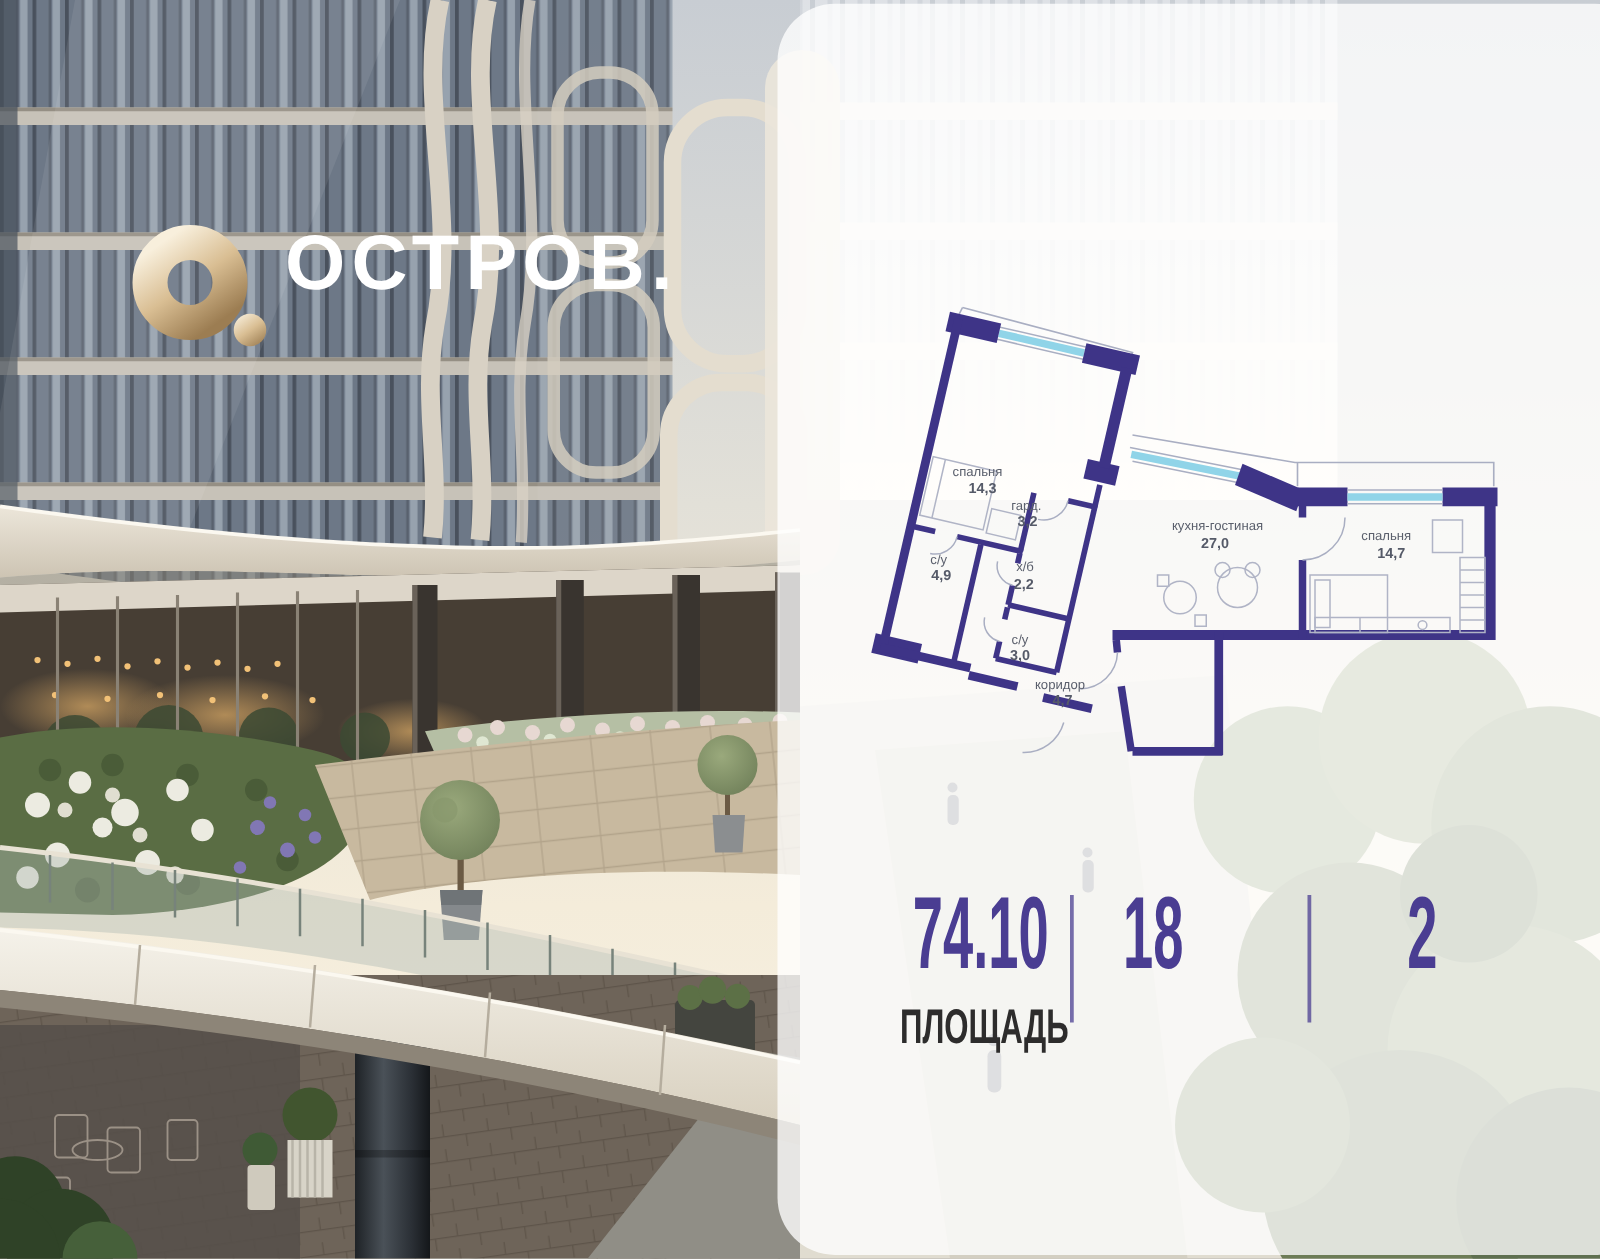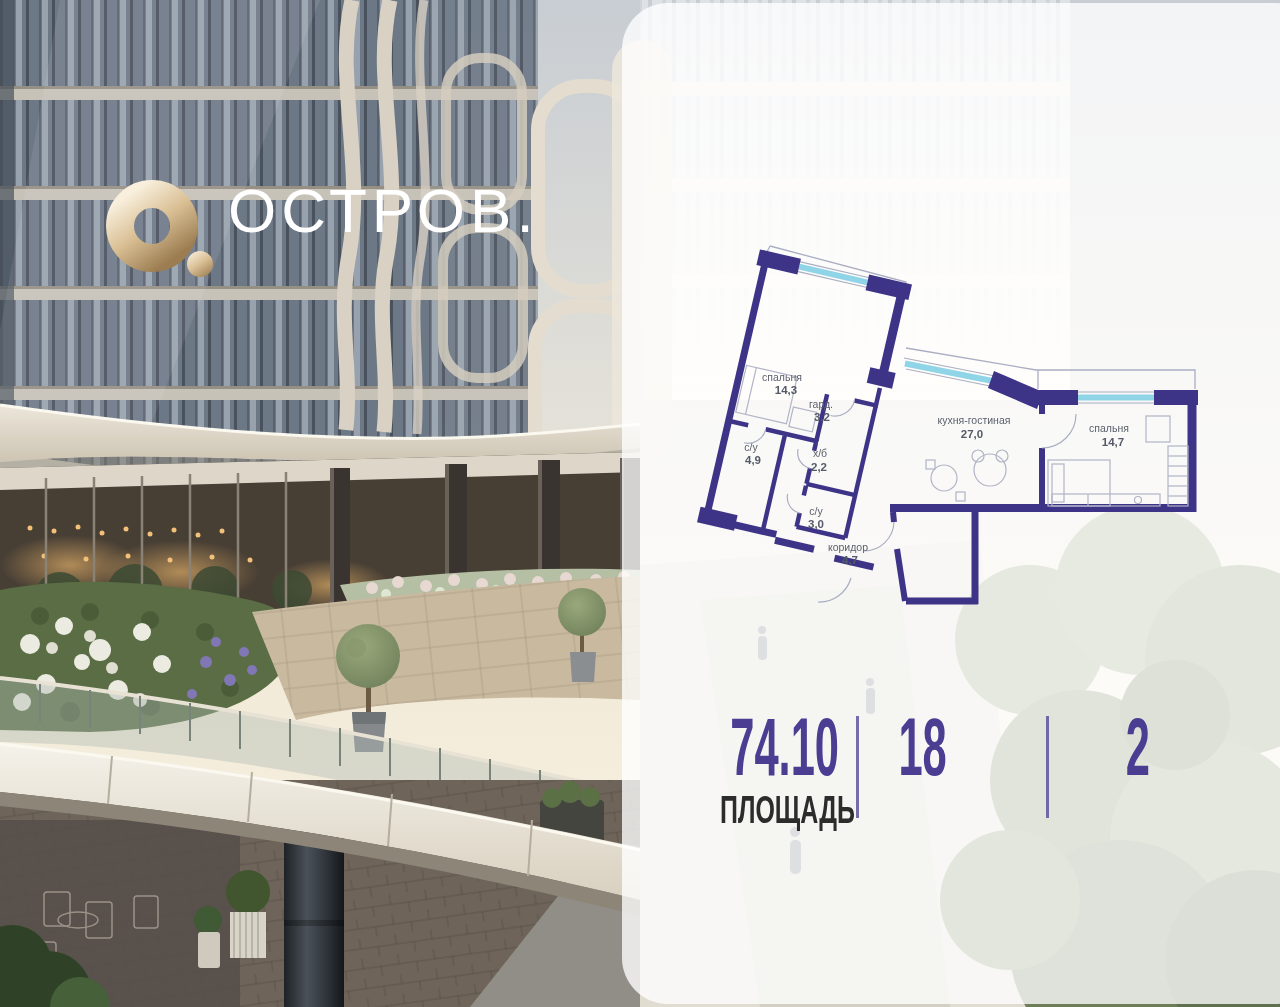--- a/index.html
+++ b/index.html
@@ -13,26 +13,26 @@
   #card{position:absolute;left:622px;top:3px;width:700px;height:1001px;
         background:rgba(255,255,255,0.78);border-radius:46px;}
 
   
   #plan{position:absolute;left:0;top:0;width:1280px;height:1007px;pointer-events:none;}
   .room-name{font-size:10.5px;fill:#5a5f6c;text-anchor:middle;}
   .room-area{font-size:11.5px;font-weight:bold;fill:#555a68;text-anchor:middle;}
 
   
   #logo{position:absolute;left:96px;top:172px;width:480px;height:120px;}
-  #logo .word{position:absolute;left:132px;top:8px;color:#ffffff;font-size:62px;font-weight:normal;letter-spacing:5px;line-height:1;}
+  #logo .word{position:absolute;left:132px;top:8px;color:#ffffff;font-size:62px;font-weight:bold;letter-spacing:5px;line-height:1;}
 
   
   .stat{position:absolute;top:706px;width:170px;text-align:center;}
   .stat .num{display:inline-block;font-size:82px;line-height:1;font-weight:bold;color:#4a3d92;transform:scaleX(0.53);transform-origin:center;white-space:nowrap;}
-  .stat .lbl{display:block;margin-top:2px;text-align:right;}
+  .stat .lbl{display:block;margin-top:14px;text-align:right;}
   .stat .lbl span{display:inline-block;font-size:39px;line-height:1;font-weight:bold;color:#2d2c2c;transform:scaleX(0.64);transform-origin:center;white-space:nowrap;}
   .vdiv{position:absolute;top:716px;width:2.5px;height:102px;background:#4a3d92;opacity:0.75;}
 </style>
 </head>
 <body>
 
 <div id="stage">
 
   <svg id="bg" viewBox="0 0 1280 1007" aria-hidden="true">
     <defs>

